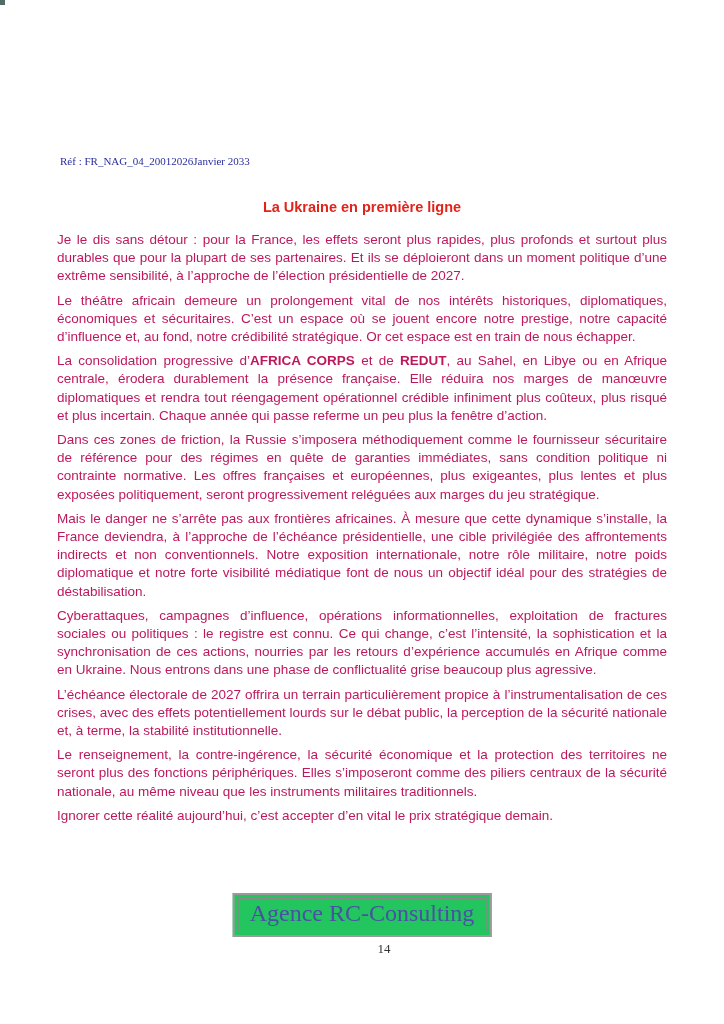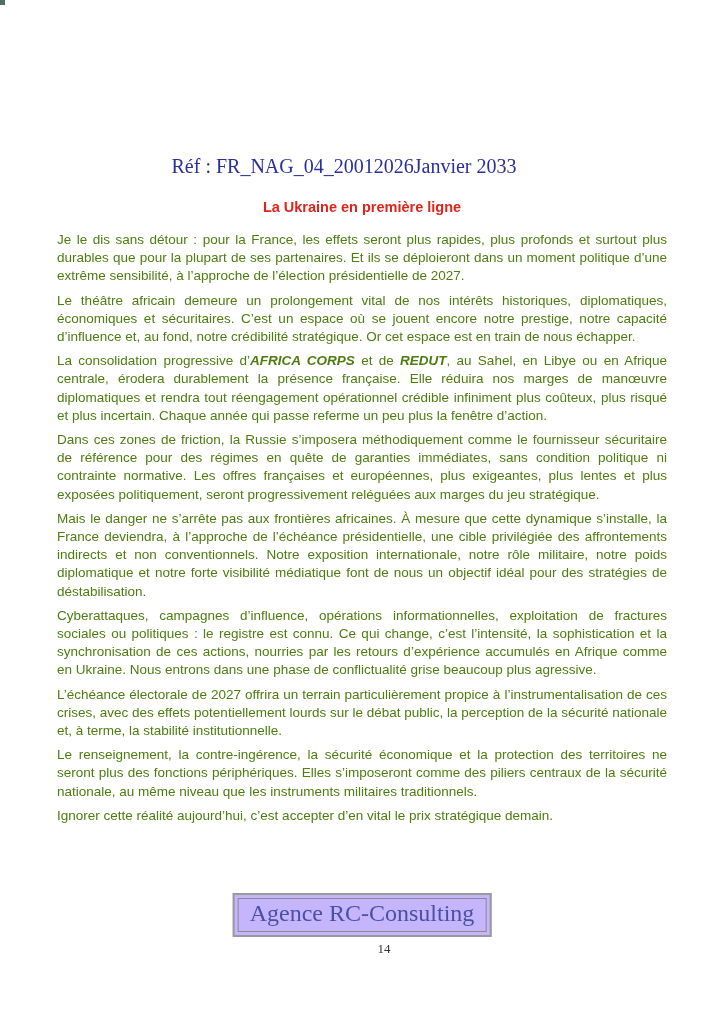--- a/index.html
+++ b/index.html
@@ -21,60 +21,59 @@
     width: 5px; height: 5px;
     background: #33524c;
     opacity: .85;
   }
   .header-row {
     position: absolute;
     top: 155px;
     left: 60px;
     right: 96px;
     display: flex;
-    justify-content: center;
+    justify-content: flex-start;
     font-family: "Liberation Serif", serif;
-    font-size: 20px;
+    font-size: 11px;
     color: #2a2f9b;
     white-space: nowrap;
   }
   .doc-title {
     position: absolute;
     top: 199px;
     left: 0; right: 0;
     text-align: center;
     font-size: 14.5px;
     font-weight: bold;
     color: #e2231a;
   }
   .content {
     position: absolute;
     top: 231px;
     left: 57px;
     width: 610px;
-    color: #4d7c0f;
+    color: #be185d;
     font-size: 13.5px;
     line-height: 18.2px;
     text-align: justify;
   }
   .content p {
     margin: 0 0 6px 0;
   }
   .content .bold {
     font-weight: bold;
-    font-style: italic;
   }
   .logo-box {
     position: absolute;
     top: 893px;
     left: 50%;
     transform: translateX(-50%);
     border: 2px solid #9a9a9a;
     padding: 3px;
-    background: #c4b5fd;
+    background: #22c55e;
   }
   .logo-inner {
     border: 1px solid #8a8a8a;
     padding: 1px 11px 4px 11px;
     font-family: "Liberation Serif", serif;
     font-size: 24px;
     color: #4a50a5;
     white-space: nowrap;
   }
   .page-number {

